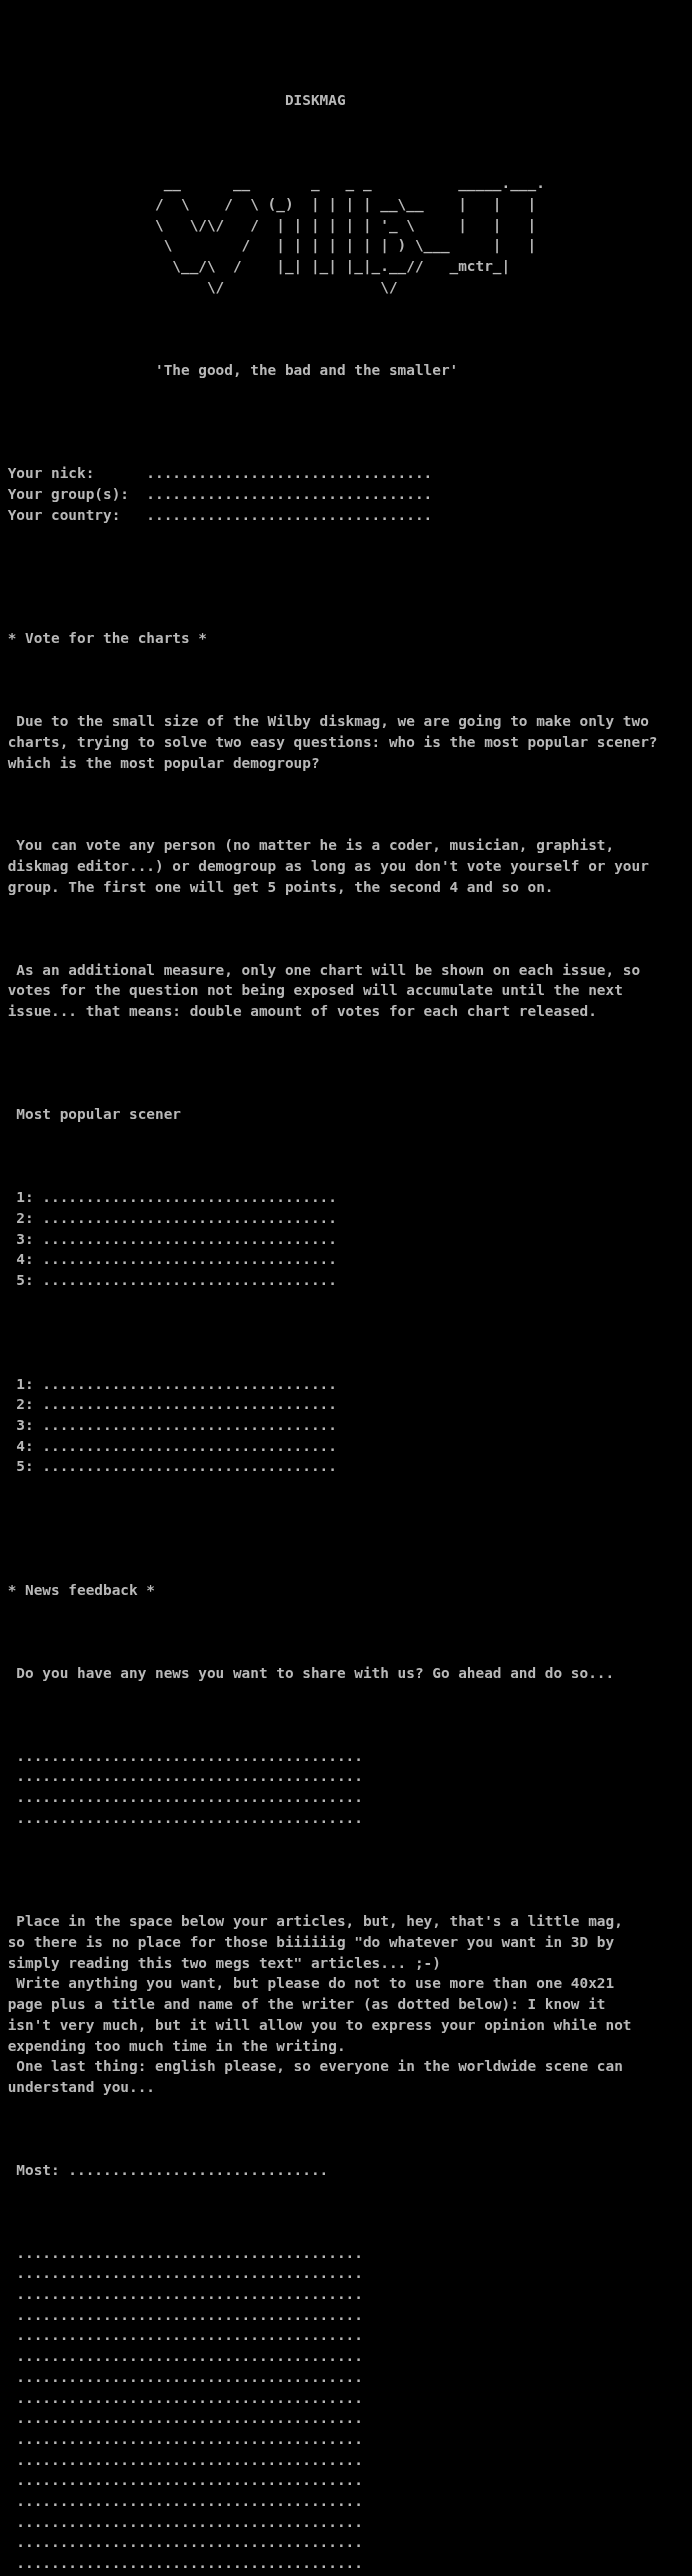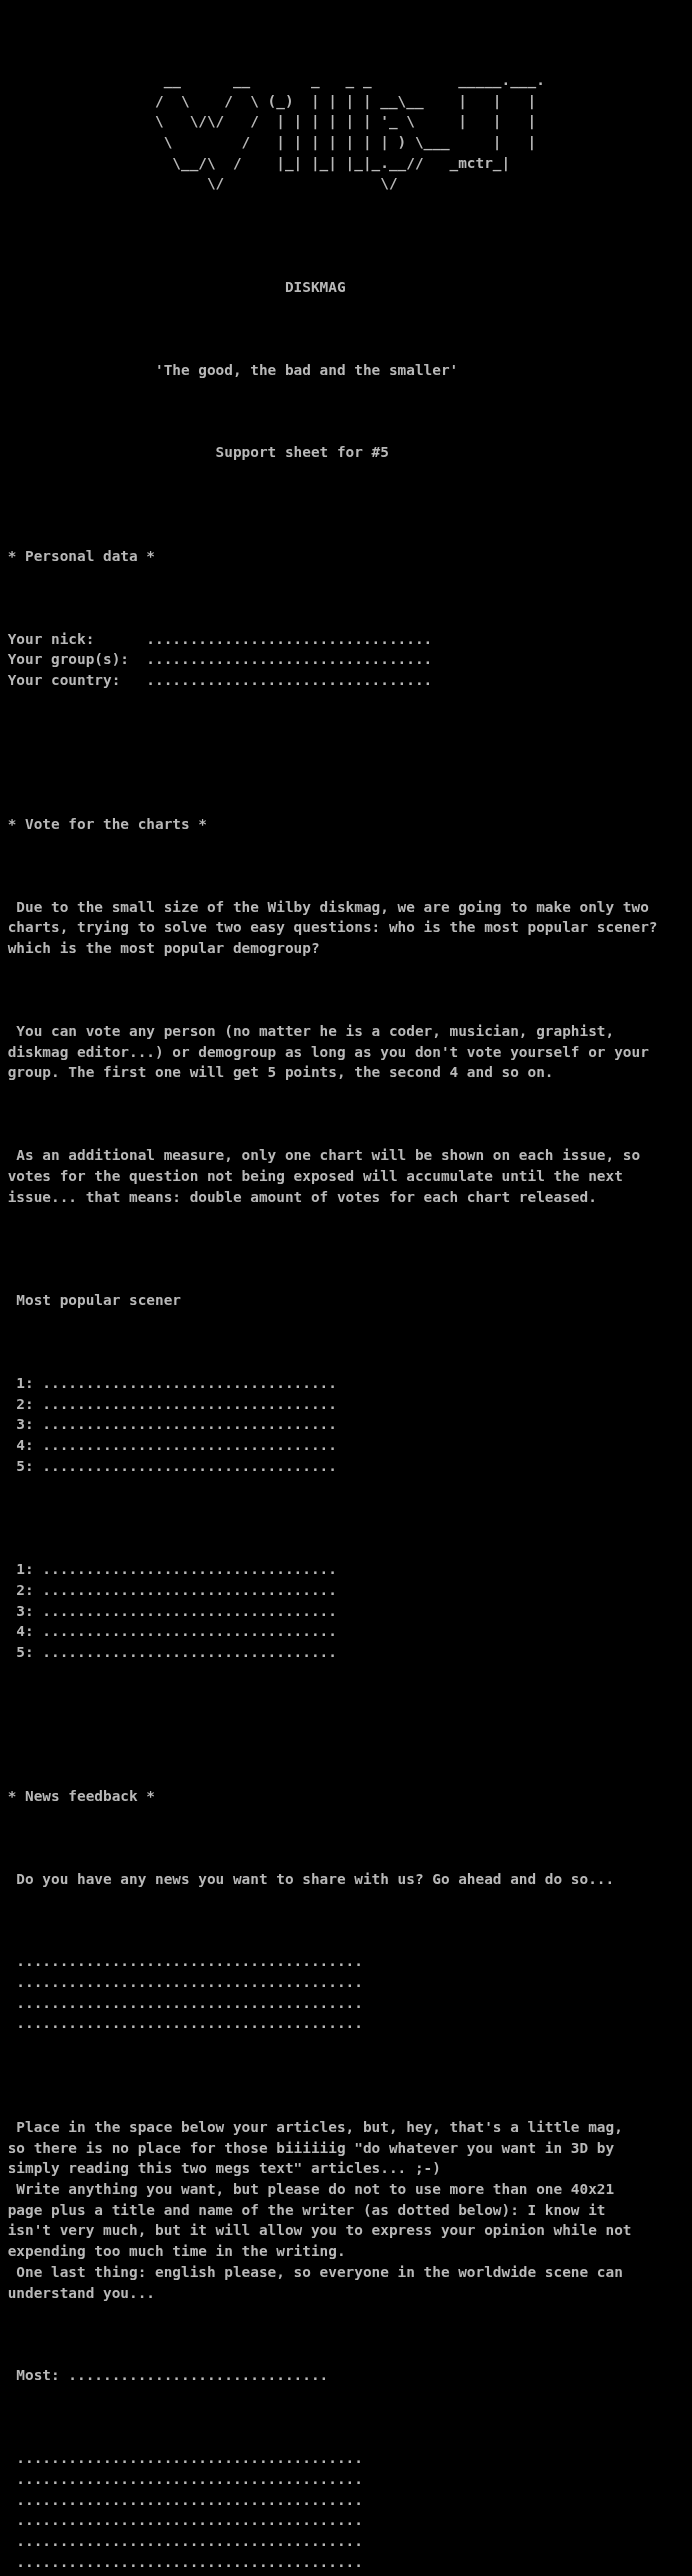--- a/index.html
+++ b/index.html
@@ -11,39 +11,37 @@
     padding:7.7px 0 0 7.7px;
     font-family:"DejaVu Sans Mono","Liberation Mono",monospace;
     font-size:14.4px;
     font-weight:700;
     line-height:20.7px;
     color:#b8b8b8;
     white-space:pre;
   }
   .blk{white-space:pre;min-height:20.7px;}
   .g1{margin-top:20.7px;}
-  .g2{margin-top:61px;}
+  .g2{margin-top:41px;}
 </style>
 </head>
 <body>
 
 <div id="doc">
+
+  <div class="blk g1">                                DISKMAG</div>
 
   <div class="blk">                  __      __       _   _ _          _____.___.
                  /  \    /  \ (_)  | | | | __\__    |   |   |
                  \   \/\/   /  | | | | | | '_ \     |   |   |
                   \        /   | | | | | | | ) \___     |   |
                    \__/\  /    |_| |_| |_|_.__//   _mctr_|
                        \/                  \/</div>
+  <div class="blk g1">                 'The good, the bad and the smaller'</div>
 
-  <div class="blk g1">                                DISKMAG</div>
-  <div class="blk g1">                 'The good, the bad and the smaller'</div>
-  <div class="blk g1">                        Support sheet for #5</div>
-
-  <div class="blk g1">* Personal data *</div>
   <div class="blk g1">Your nick:      .................................
 Your group(s):  .................................
 Your country:   .................................</div>
 
   <div class="blk g2">* Vote for the charts *</div>
   <div class="blk g1"> Due to the small size of the Wilby diskmag, we are going to make only two
 charts, trying to solve two easy questions: who is the most popular scener?
 which is the most popular demogroup?</div>
   <div class="blk g1"> You can vote any person (no matter he is a coder, musician, graphist,
 diskmag editor...) or demogroup as long as you don't vote yourself or your

